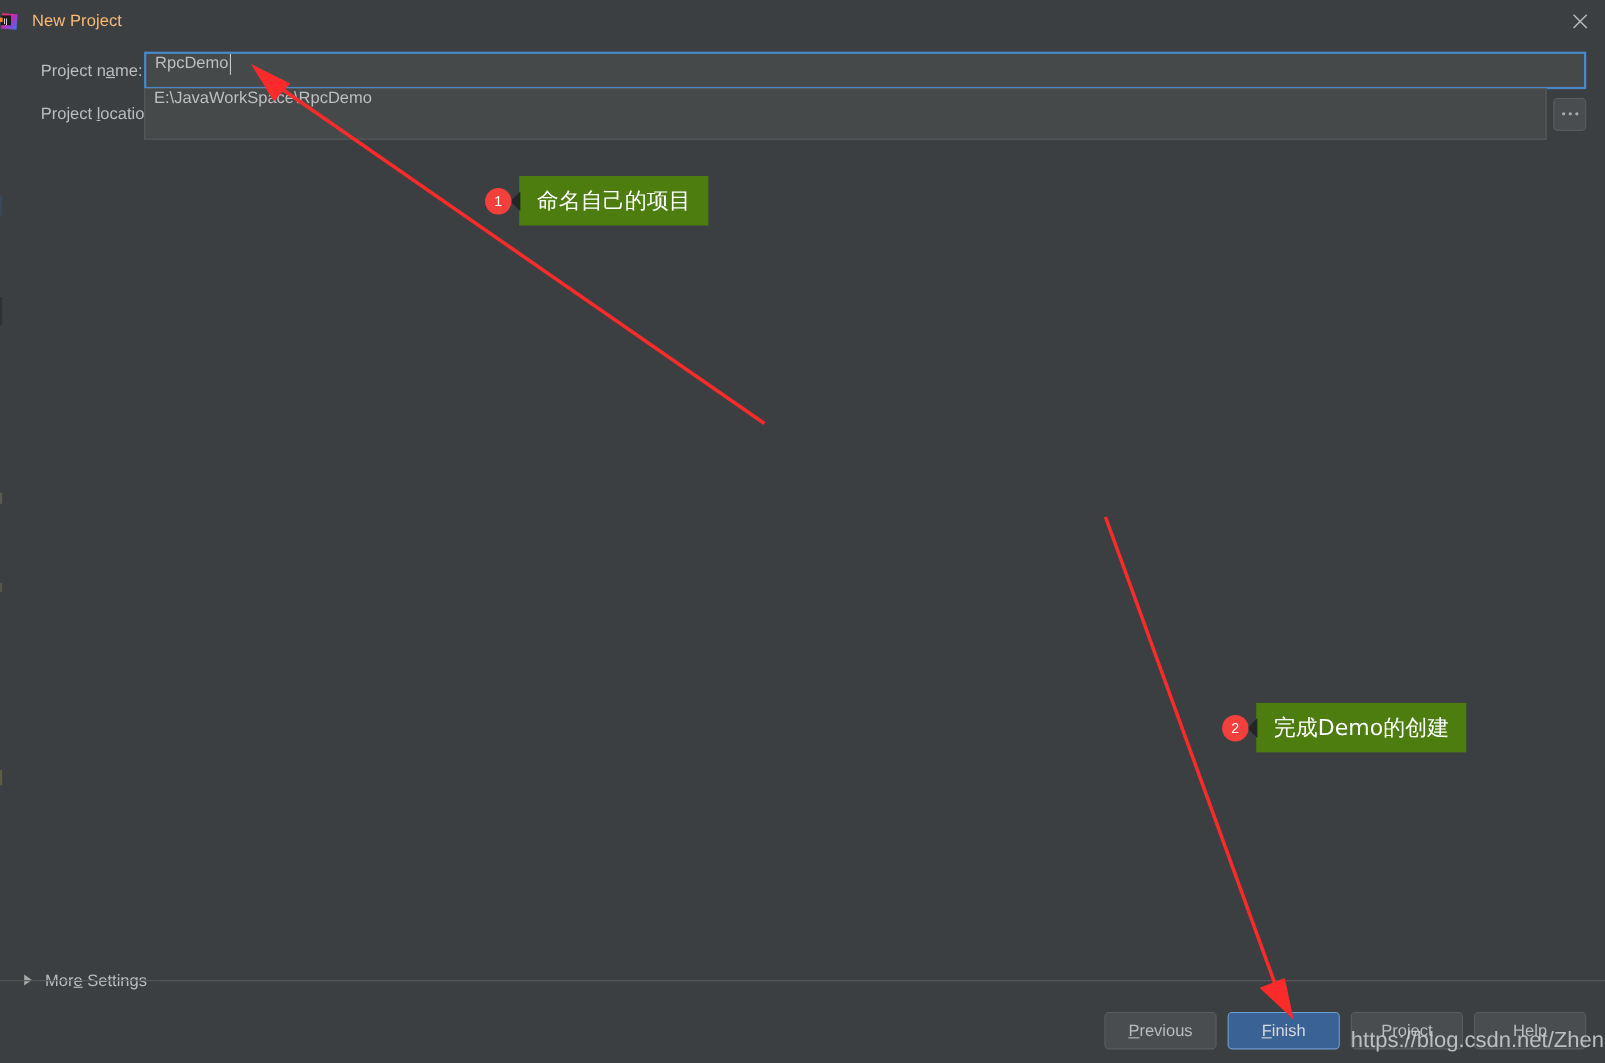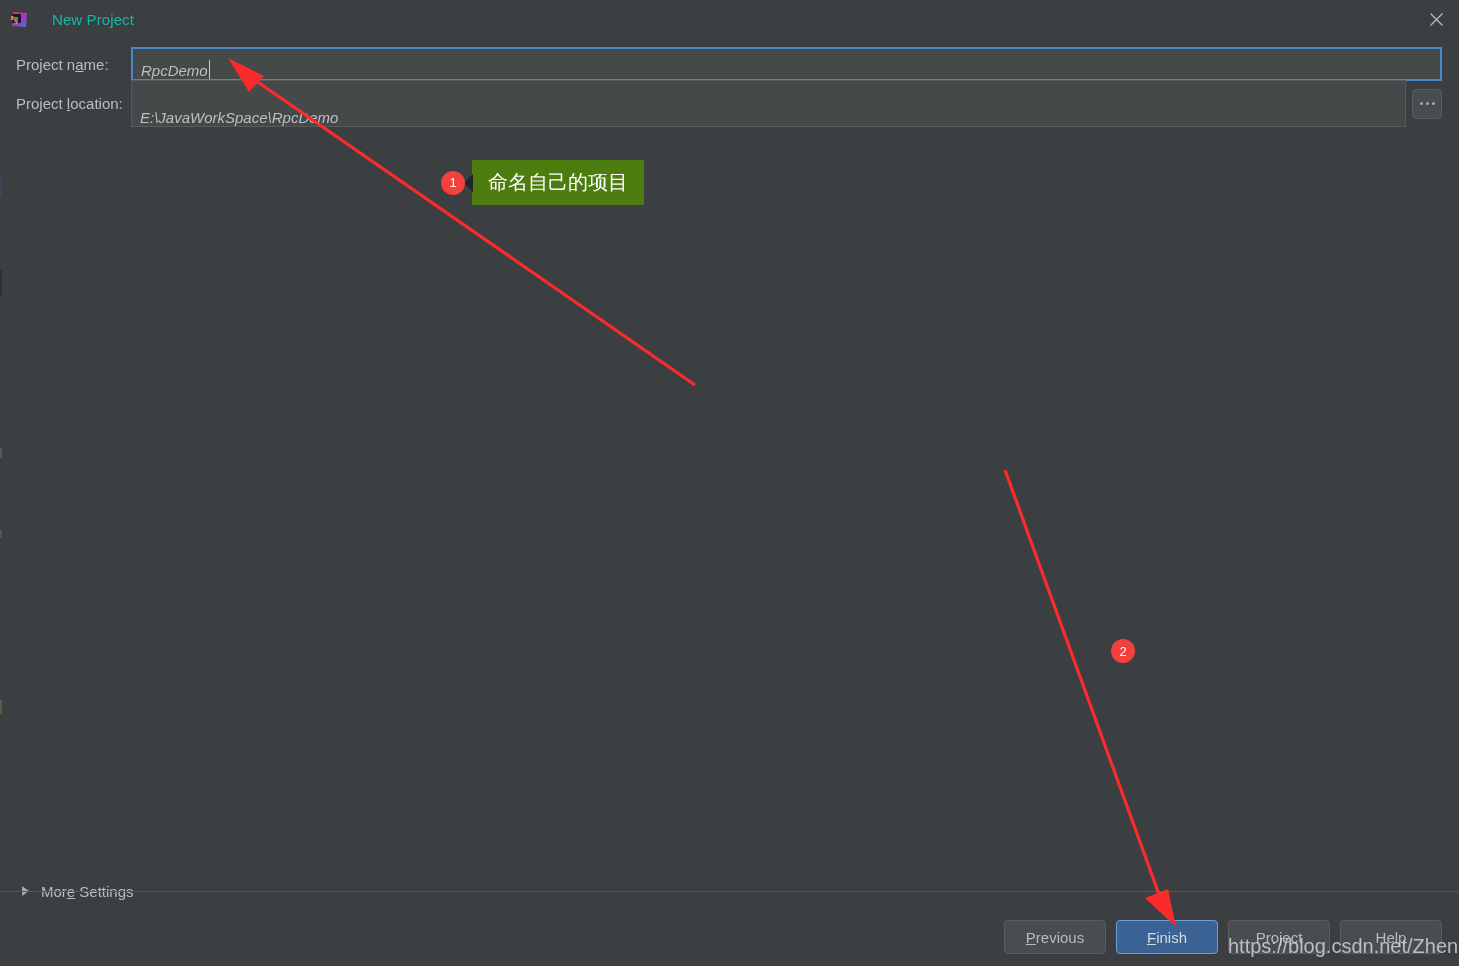--- a/index.html
+++ b/index.html
@@ -23,31 +23,30 @@
   #titlebar {
     position: absolute;
     top: 0; left: 0;
     width: 1459px;
     height: 38px;
     background: #3c3f41;
     display: flex;
     align-items: center;
   }
   #app-icon {
-    margin-left: 11px;
     width: 17px;
     height: 17px;
     position: relative;
     flex: 0 0 auto;
   }
   #app-icon svg { display:block; }
   #title-text {
-    margin-left: 24px;
-    font-size: 15px;
-    color: #14b8a6;
+    margin-left: 12px;
+    font-size: 15px;
+    color: #fdba74;
     letter-spacing: .1px;
   }
   #close-btn {
     position: absolute;
     right: 0; top: 0;
     width: 46px;
     height: 38px;
     display: flex;
     align-items: center;
     justify-content: center;
@@ -61,42 +60,41 @@
     left: 0;
     width: 1459px;
     display: flex;
     align-items: center;
   }
   #row-name     { top: 47px;  height: 34px; }
   #row-location { top: 80px;  height: 47px; }
 
   .field-label {
     width: 131px;
-    padding-left: 16px;
+    padding-left: 37px;
     font-size: 15px;
     color: #bbbdbe;
     flex: 0 0 auto;
     white-space: nowrap;
   }
   .field-label u { text-decoration: underline; text-underline-offset: 1px; }
 
   .text-input {
     background: #45494a;
     color: #bdbfc0;
     font-size: 15px;
     font-family: "Liberation Sans", "DejaVu Sans", sans-serif;
     border: 1px solid #5e6162;
     height: 100%;
     padding: 0 8px;
     display: flex;
-    align-items: flex-end;
+    align-items: flex-start;
     position: relative;
     white-space: nowrap;
     overflow: hidden;
-    font-style: italic;
   }
   #input-name {
     flex: 1 1 auto;
     margin-right: 17px;
     border: 2px solid #4a88c7;
     background: #45494a;
   }
   #input-name .caret {
     display: inline-block;
     width: 1px;
@@ -361,15 +359,16 @@
       <polygon points="1176,927 1145,898 1168,889" fill="#fb2b2b"></polygon>
     </g>
   </svg>
 
   <div class="callout" id="callout-1">
     <span class="badge">1</span>
     <span class="bubble">命名自己的项目</span>
   </div>
   <div class="callout" id="callout-2">
     <span class="badge">2</span>
+    <span class="bubble">完成Demo的创建</span>
   </div>
 
 </div>
 
 </body></html>

